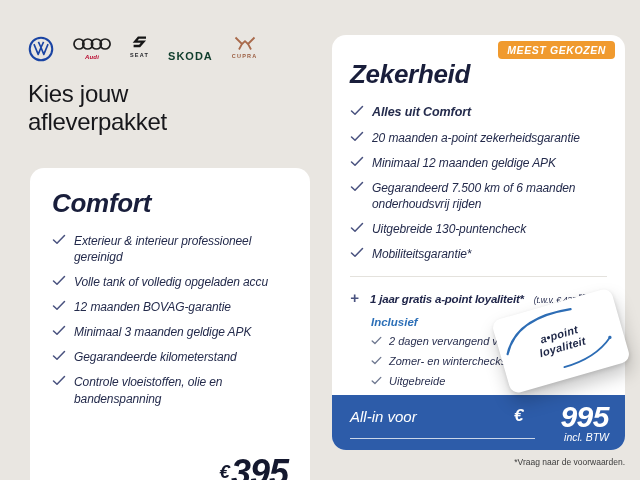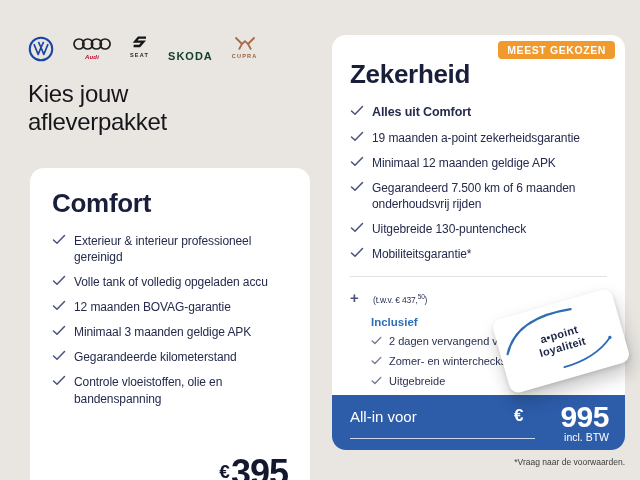--- a/index.html
+++ b/index.html
@@ -20,21 +20,21 @@
   .skoda-word { font-size:11px; font-weight:bold; letter-spacing:1px; color:#0F3D2C; margin-top:14px; }
 
   
   .heading {
     position:absolute; left:28px; top:80px;
     font-size:24px; line-height:1.18; font-weight:500;
     letter-spacing:-.3px; color:#17171B;
   }
 
   
-  .card { background:#fff; border-radius:14px; position:absolute; }
+  .card { background:#fff; border-radius:14px; position:absolute;font-style:italic; }
   .card-comfort { left:30px; top:168px; width:280px; height:347px; padding:20px 22px; }
   .card-zekerheid { left:332px; top:35px; width:293px; height:415px; padding:18px 18px 0; }
 
   .card-title { font-size:26px; font-weight:bold; color:#191E3B; letter-spacing:-.3px; }
   .card-comfort .card-title { margin-bottom:14px; }
   .card-zekerheid .card-title { margin:6px 0 14px; }
 
   .badge {
     position:absolute; top:6px; right:10px;
     background:#F09A2E; color:#fff;
@@ -204,21 +204,21 @@
         <svg class="ck" width="14" height="11" viewBox="0 0 14 11">
           <path d="M1.5 6 L5 9.3 L12.5 1.5" fill="none" stroke="#49527F" stroke-width="1.5" stroke-linecap="round" stroke-linejoin="round"></path>
         </svg>
         <span class="bold">Alles uit Comfort</span>
       </li>
 
       <li class="check-item">
         <svg class="ck" width="14" height="11" viewBox="0 0 14 11">
           <path d="M1.5 6 L5 9.3 L12.5 1.5" fill="none" stroke="#49527F" stroke-width="1.5" stroke-linecap="round" stroke-linejoin="round"></path>
         </svg>
-        <span>19 maanden a-point zekerheidsgarantie</span>
+        <span>20 maanden a-point zekerheidsgarantie</span>
       </li>
 
       <li class="check-item">
         <svg class="ck" width="14" height="11" viewBox="0 0 14 11">
           <path d="M1.5 6 L5 9.3 L12.5 1.5" fill="none" stroke="#49527F" stroke-width="1.5" stroke-linecap="round" stroke-linejoin="round"></path>
         </svg>
         <span>Minimaal 12 maanden geldige APK</span>
       </li>
 
       <li class="check-item">
@@ -240,20 +240,21 @@
           <path d="M1.5 6 L5 9.3 L12.5 1.5" fill="none" stroke="#49527F" stroke-width="1.5" stroke-linecap="round" stroke-linejoin="round"></path>
         </svg>
         <span>Mobiliteitsgarantie*</span>
       </li>
     </ul>
 
   <hr class="divider">
 
   <div class="bonus">
     <span class="plus">+</span>
+    <span class="bonus-label">1 jaar gratis a-point loyaliteit*</span>
     <span class="bonus-value"><span>(t.w.v. € 437,</span><sup>50</sup><span>)</span></span>
   </div>
 
   <div class="inclusief">
     <div class="inclusief-title">Inclusief</div>
     <ul class="sub-list">
 
         <li class="sub-item">
           <svg class="ck" width="11" height="9" viewBox="0 0 14 11">
             <path d="M1.5 6 L5 9.3 L12.5 1.5" fill="none" stroke="#6E7890" stroke-width="1.7" stroke-linecap="round" stroke-linejoin="round"></path>

